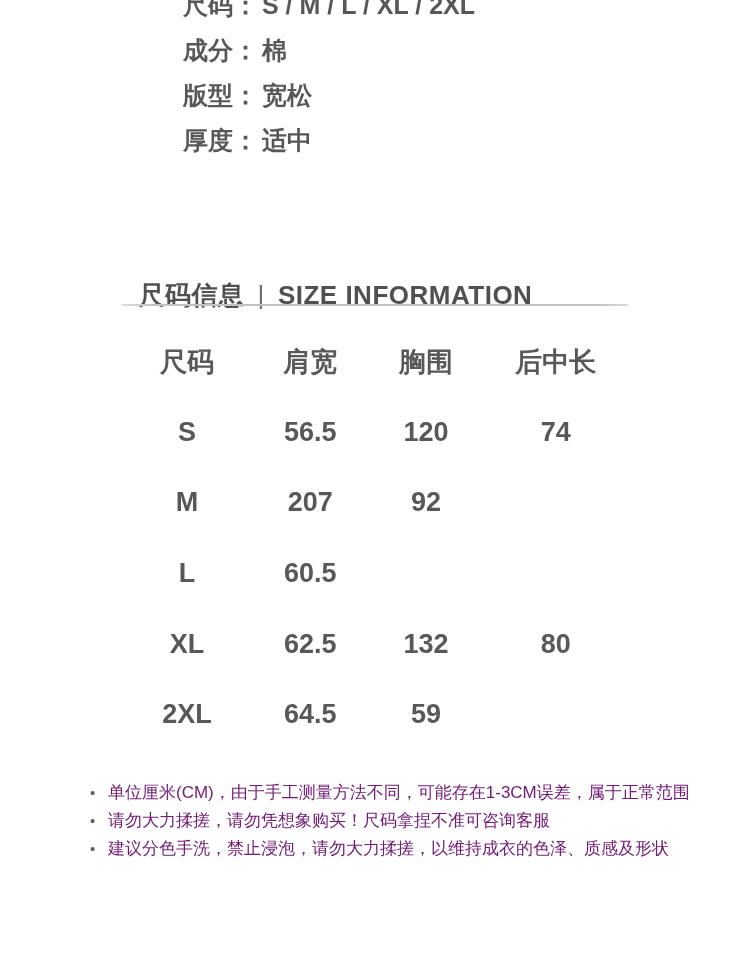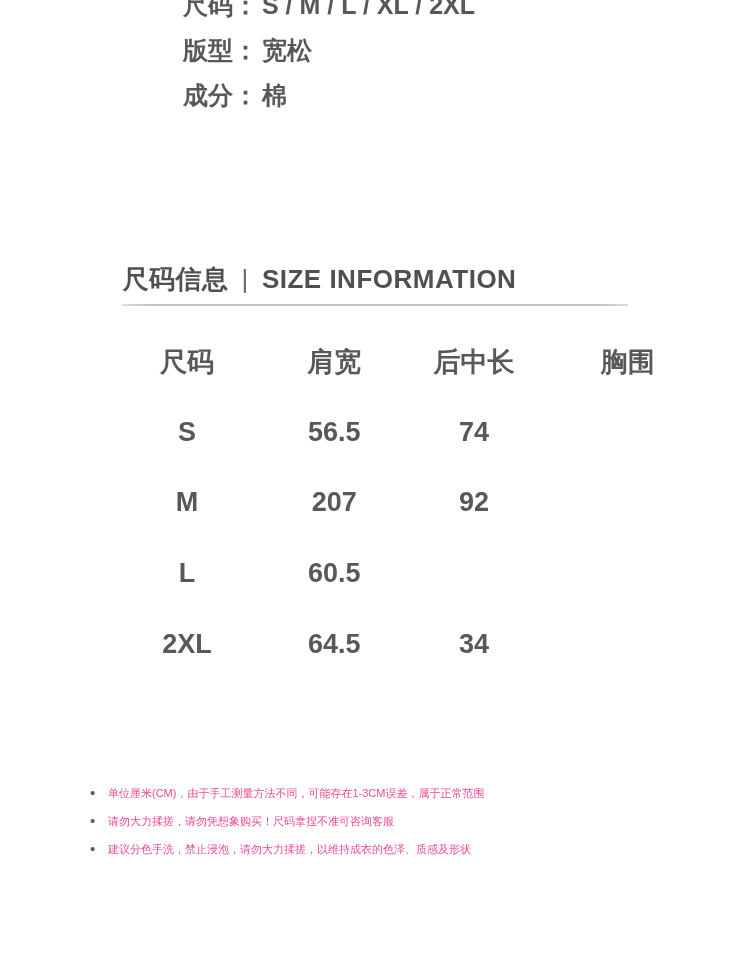--- a/index.html
+++ b/index.html
@@ -32,21 +32,21 @@
   .attr-value { margin-left: 4px; }
 
   
   .section-title {
     position: absolute;
     top: 259px;
     left: 0;
     width: 639px;
     height: 40px;
     line-height: 40px;
-    margin: 0;
+    margin: 16px;
     text-align: center;
     font-size: 26px;
     font-weight: bold;
     color: #4e5052;
     letter-spacing: 0.5px;
   }
   .title-sep {
     font-weight: normal;
     color: #6a6c6e;
     margin: 0 13px;
@@ -66,21 +66,20 @@
     position: absolute;
     top: 327px;
     left: 122px;
     width: 506px;
   }
   .t-row {
     display: grid;
     grid-template-columns: 25.7% 23% 22.8% 28.5%;
     height: 70.6px;
     align-items: center;
-    gap: 24px;
   }
   .t-row.t-header { height: 70px; }
   .t-cell {
     text-align: center;
     font-size: 27px;
     font-weight: bold;
     color: #56585a;
     white-space: nowrap;
   }
 
@@ -97,71 +96,81 @@
     height: 28px;
     line-height: 28px;
   }
   .bullet {
     width: 18px;
     flex: 0 0 18px;
     font-size: 15px;
     color: #5a5a5a;
   }
   .note-text {
-    font-size: 11px;
-    color: #ec4899;
+    font-size: 17px;
+    color: #701a75;
     white-space: nowrap;
   }
 </style>
 </head>
 <body>
 
 <div class="attrs">
   <div class="attr-line">
     <span class="attr-label">尺码：</span><span class="attr-value">S / M / L / XL / 2XL</span>
   </div>
   <div class="attr-line">
+    <span class="attr-label">成分：</span><span class="attr-value">棉</span>
+  </div>
+  <div class="attr-line">
     <span class="attr-label">版型：</span><span class="attr-value">宽松</span>
   </div>
   <div class="attr-line">
-    <span class="attr-label">成分：</span><span class="attr-value">棉</span>
+    <span class="attr-label">厚度：</span><span class="attr-value">适中</span>
   </div>
 </div>
 
 <h2 class="section-title">
   <span>尺码信息</span><span class="title-sep">|</span><span>SIZE INFORMATION</span>
 </h2>
 
 <div class="divider"></div>
 
 <div class="size-table">
   <div class="t-row t-header">
     <span class="t-cell">尺码</span>
     <span class="t-cell">肩宽</span>
+    <span class="t-cell">胸围</span>
     <span class="t-cell">后中长</span>
-    <span class="t-cell">胸围</span>
   </div>
   <div class="t-row">
     <span class="t-cell">S</span>
     <span class="t-cell">56.5</span>
+    <span class="t-cell">120</span>
     <span class="t-cell">74</span>
   </div>
   <div class="t-row">
     <span class="t-cell">M</span>
     <span class="t-cell">207</span>
     <span class="t-cell">92</span>
   </div>
   <div class="t-row">
     <span class="t-cell">L</span>
     <span class="t-cell">60.5</span>
   </div>
   <div class="t-row">
+    <span class="t-cell">XL</span>
+    <span class="t-cell">62.5</span>
+    <span class="t-cell">132</span>
+    <span class="t-cell">80</span>
+  </div>
+  <div class="t-row">
     <span class="t-cell">2XL</span>
     <span class="t-cell">64.5</span>
-    <span class="t-cell">34</span>
+    <span class="t-cell">59</span>
   </div>
 </div>
 
 <div class="notes">
   <div class="note">
     <span class="bullet">•</span>
     <span class="note-text">单位厘米(CM)，由于手工测量方法不同，可能存在1-3CM误差，属于正常范围</span>
   </div>
   <div class="note">
     <span class="bullet">•</span>

